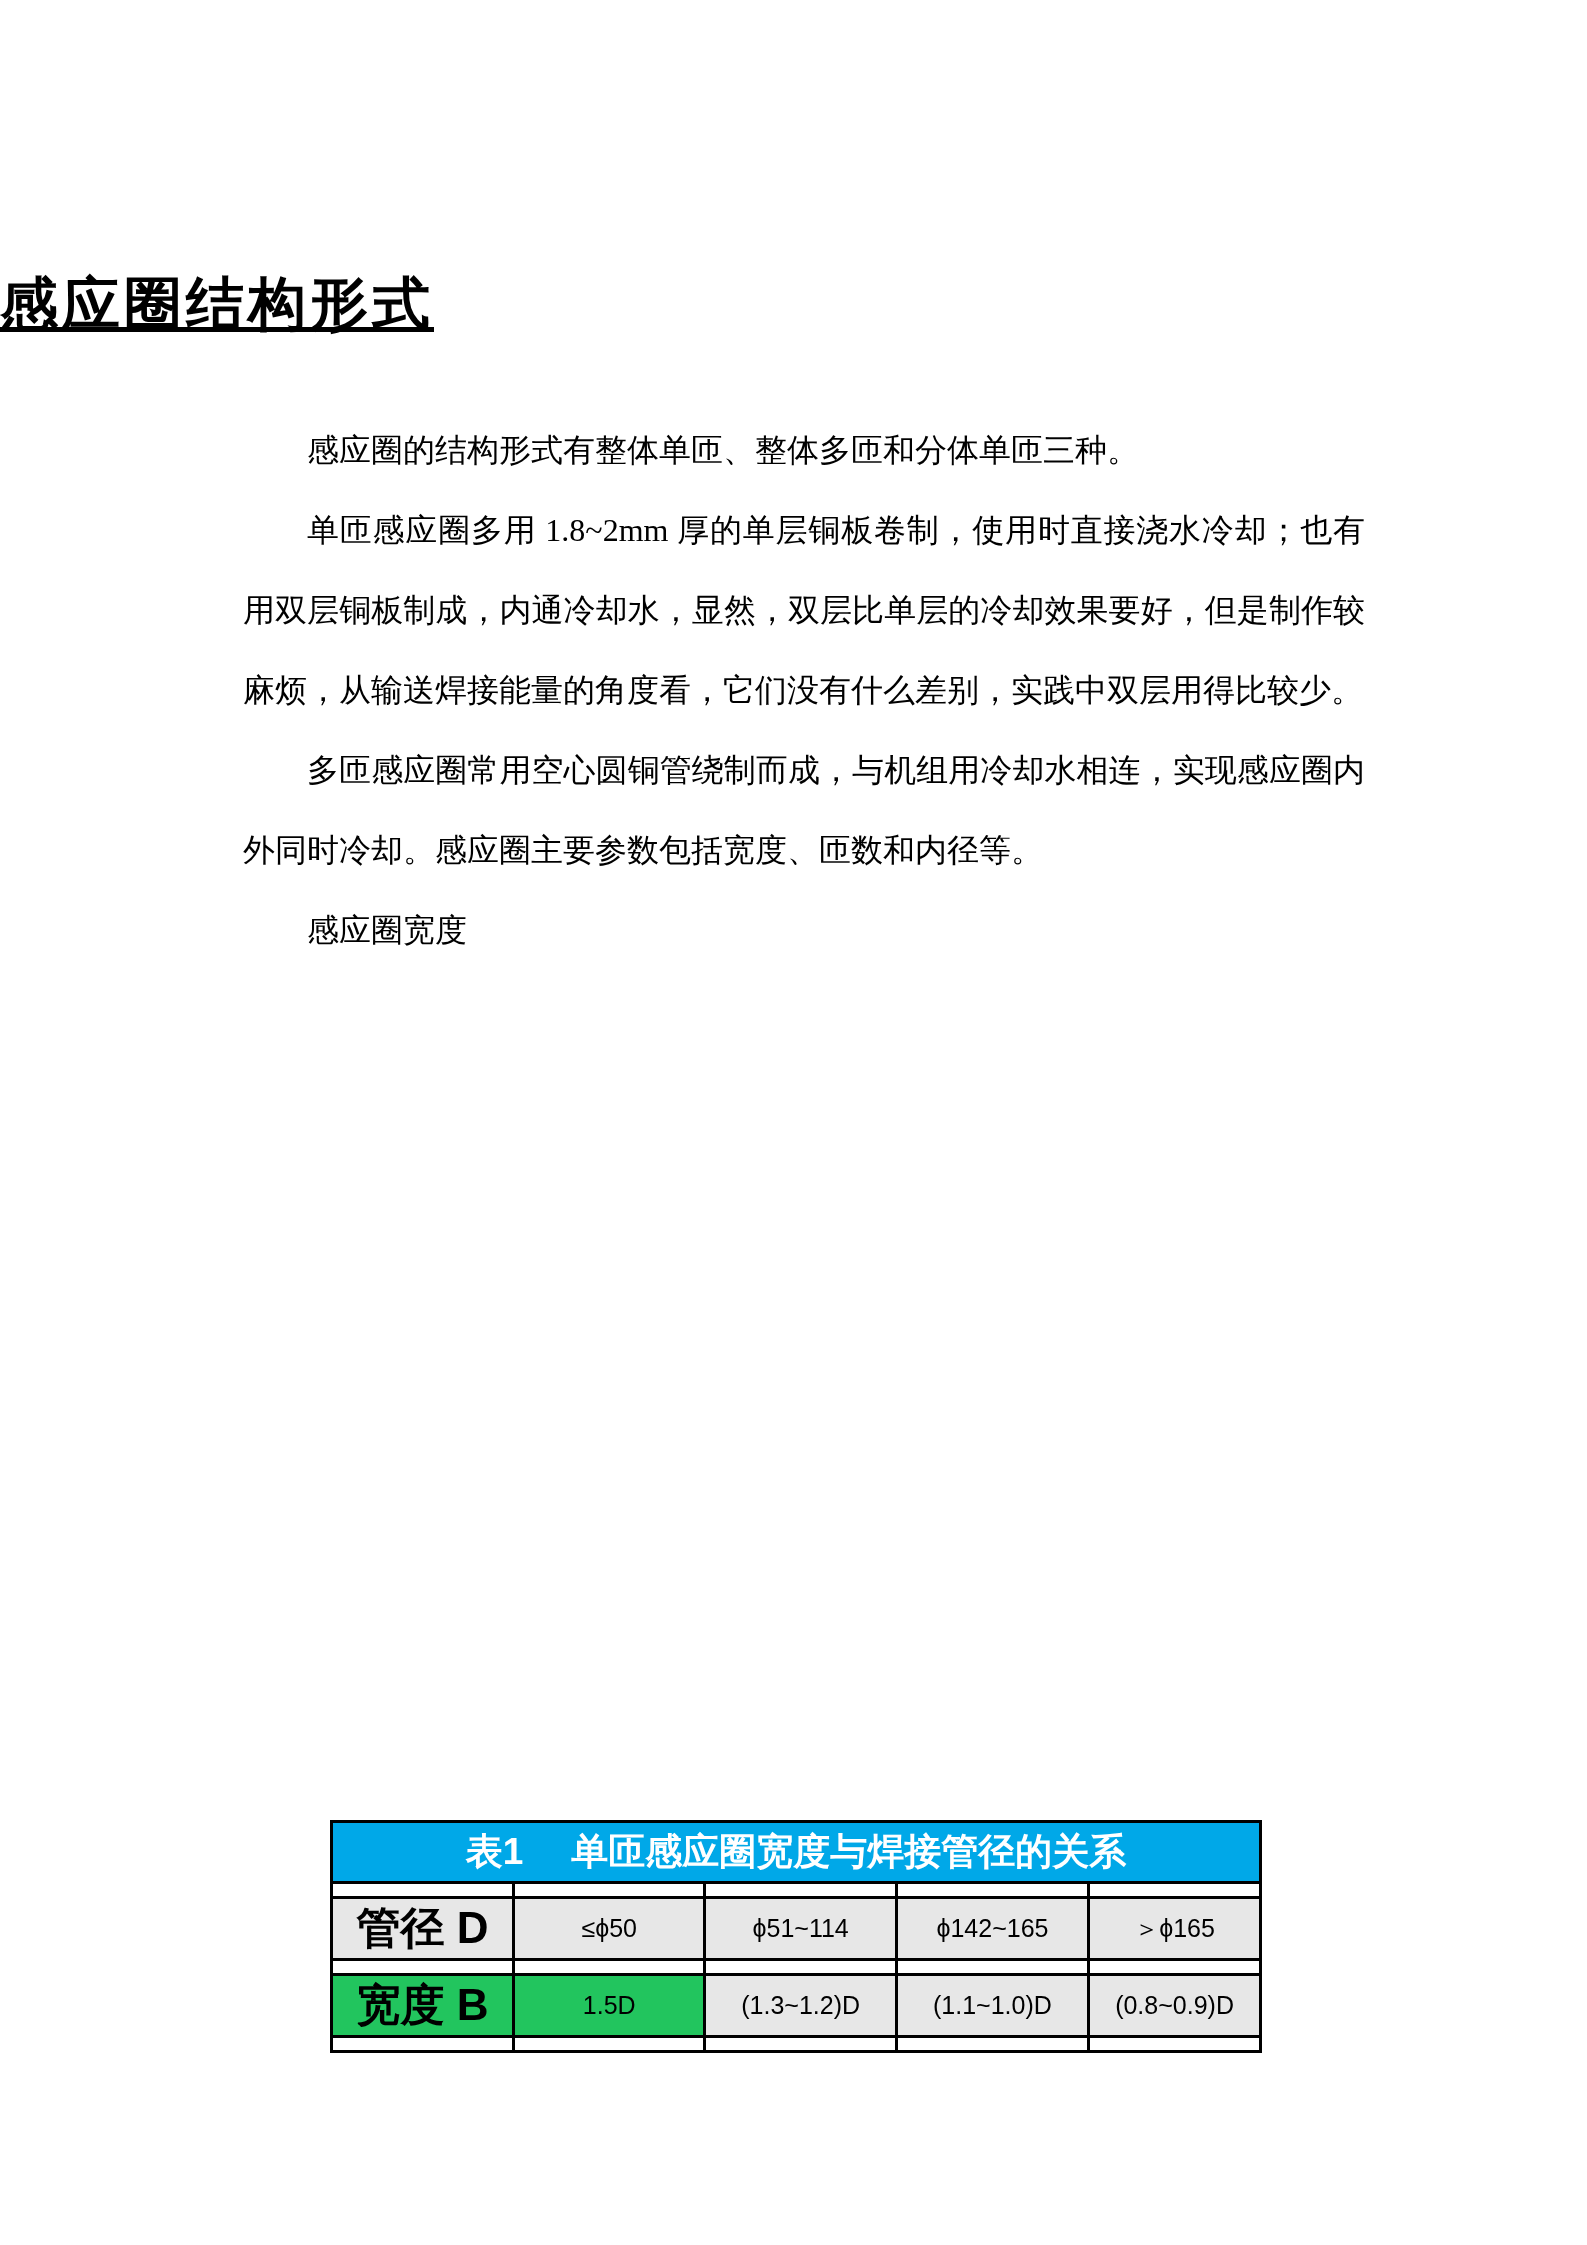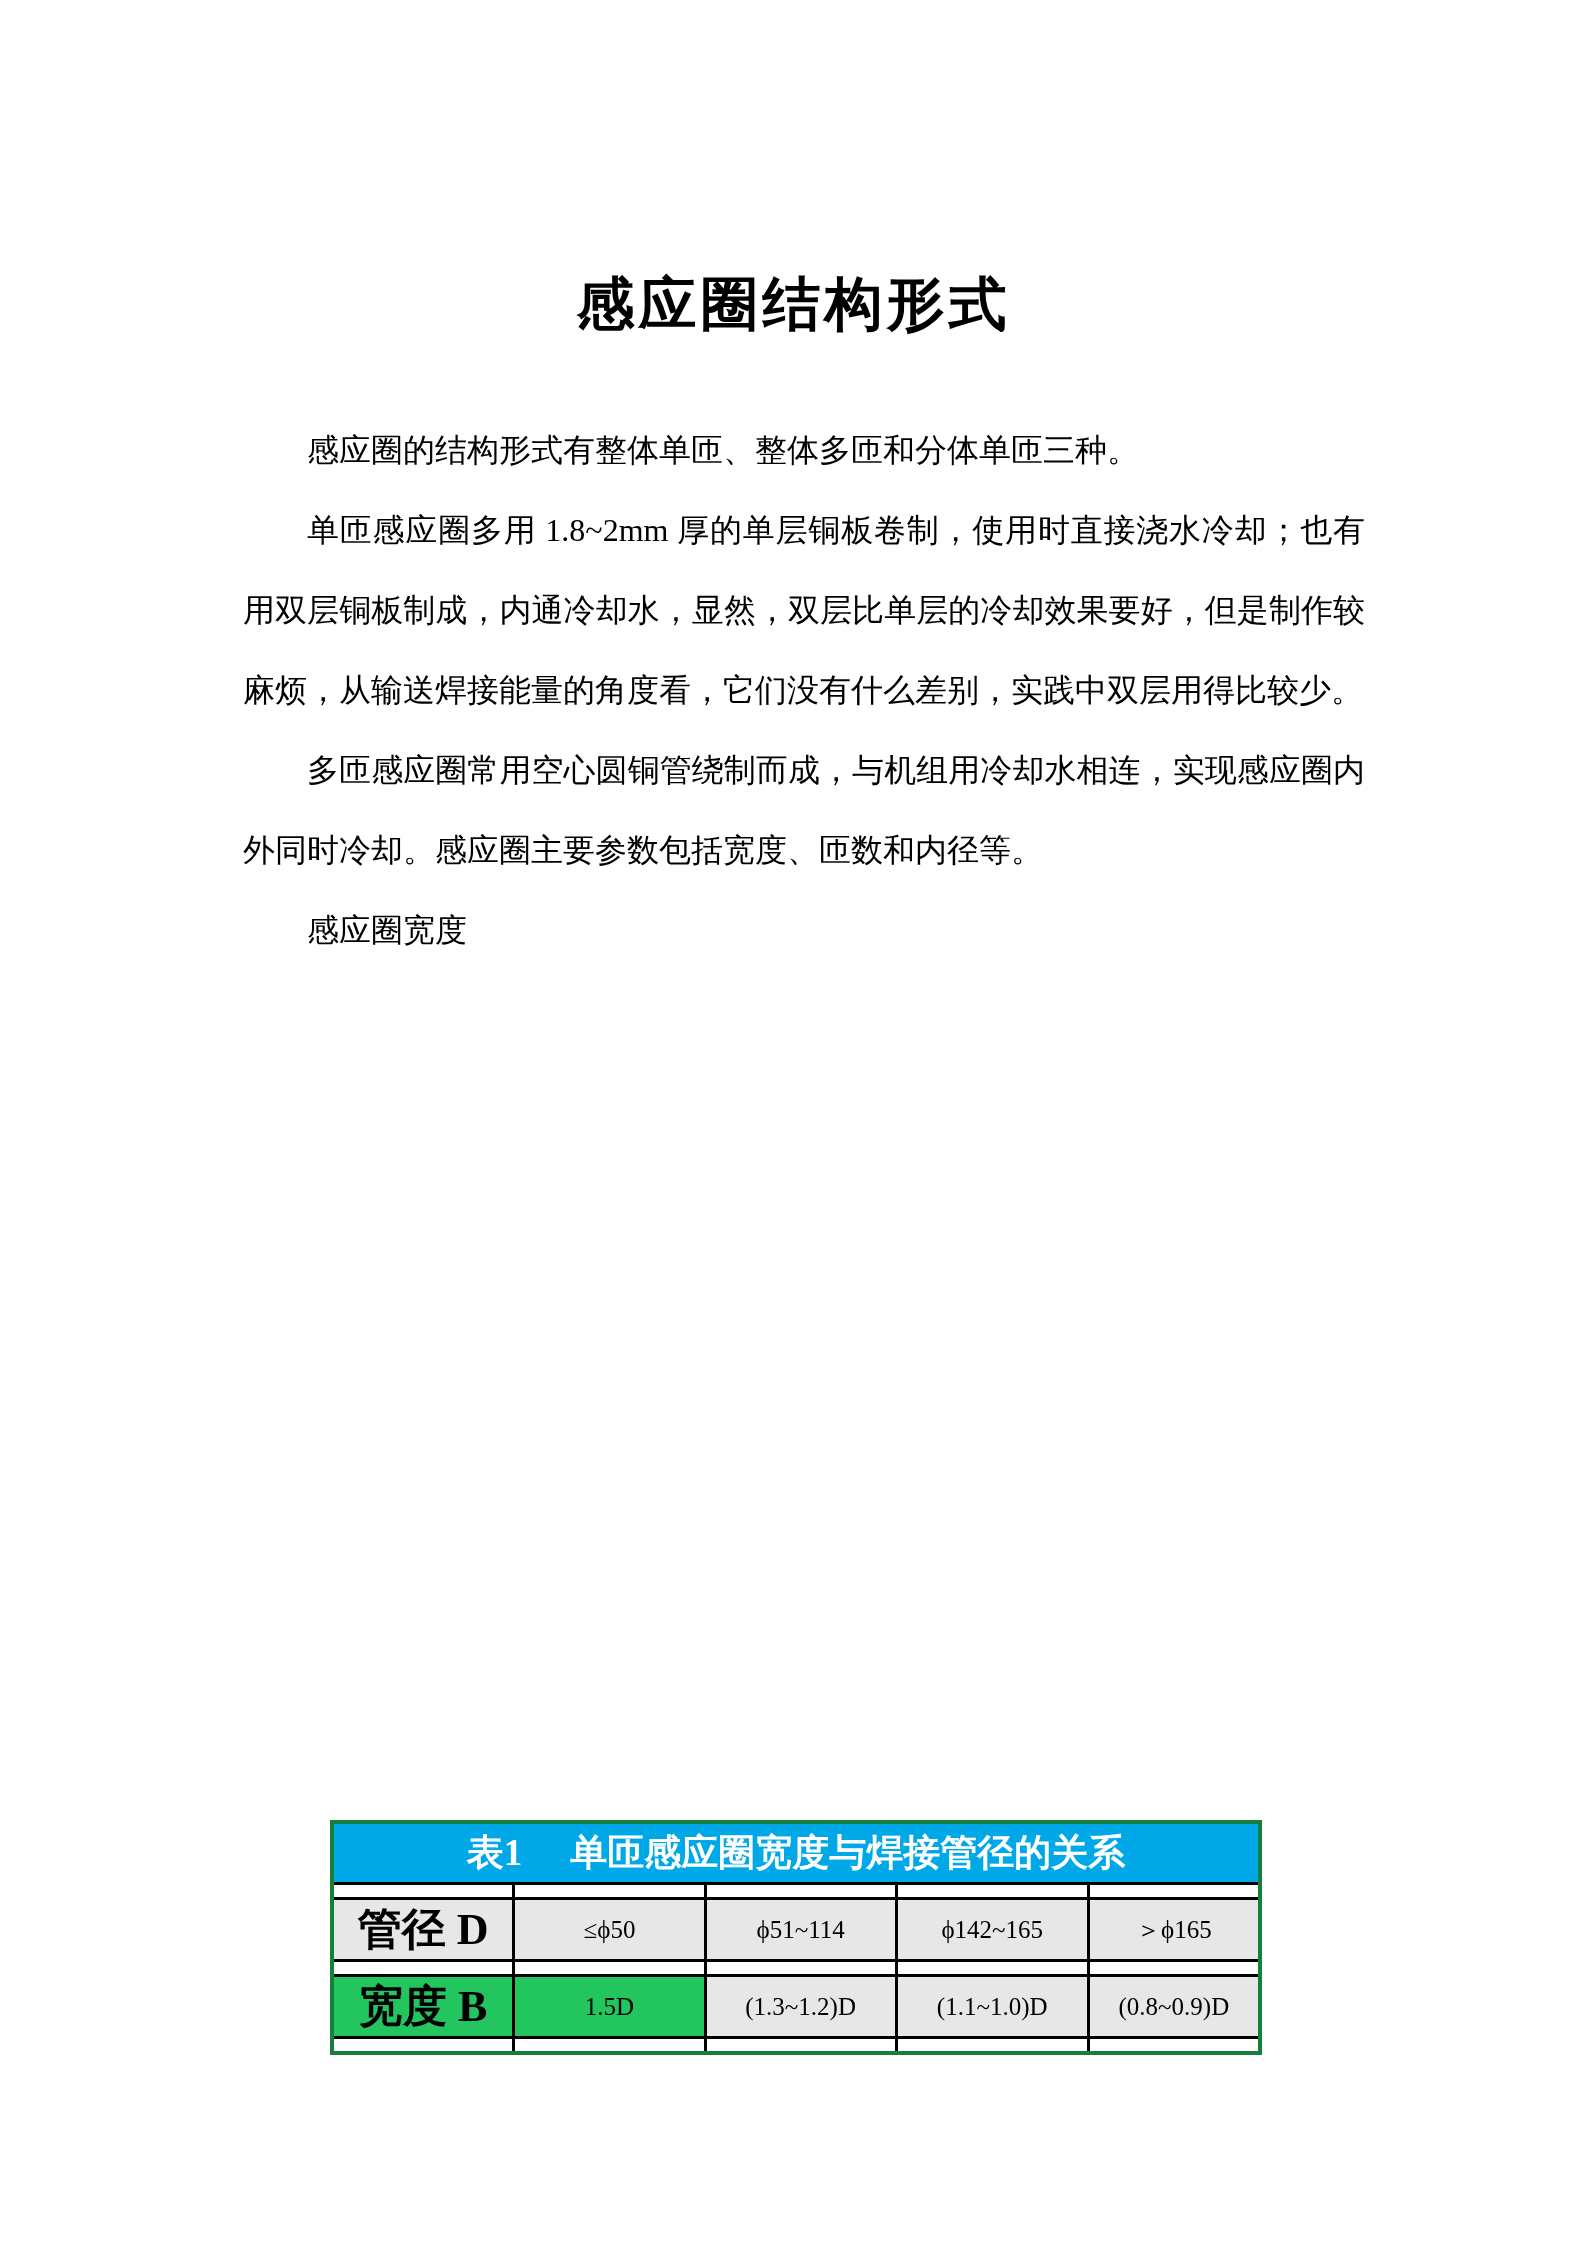--- a/index.html
+++ b/index.html
@@ -14,26 +14,27 @@
     background: #ffffff;
     overflow: hidden;
     font-family: "Liberation Serif", "DejaVu Serif", serif;
     color: #000000;
   }
   .doc-title {
     position: absolute;
     top: 262px;
     left: 0;
     width: 100%;
-    text-align: center;
+    text-align: left;
     font-size: 58px;
     font-weight: 700;
     letter-spacing: 4px;
     line-height: 86px;
     font-family: "Liberation Serif", "DejaVu Serif", serif;
+    text-decoration: underline;
   }
   .body-text {
     position: absolute;
     top: 410px;
     left: 243px;
     width: 1122px;
     font-size: 32px;
     line-height: 80px;
     text-align: justify;
     text-justify: inter-character;
@@ -49,23 +50,23 @@
   
   .spec-table-wrap {
     position: absolute;
     top: 1820px;
     left: 330px;
     width: 932px;
   }
   table.spec-table {
     width: 100%;
     border-collapse: collapse;
-    border: 4px solid #15803d;
+    border: 2px solid #15803d;
     table-layout: fixed;
-    font-family: Liberation Serif, serif;
+    font-family: Liberation Sans, sans-serif;
   }
   table.spec-table td {
     border: 3px solid #000000;
     text-align: center;
     vertical-align: middle;
     padding: 0;
     overflow: hidden;
     white-space: nowrap;
   }
   tr.caption-row td {

